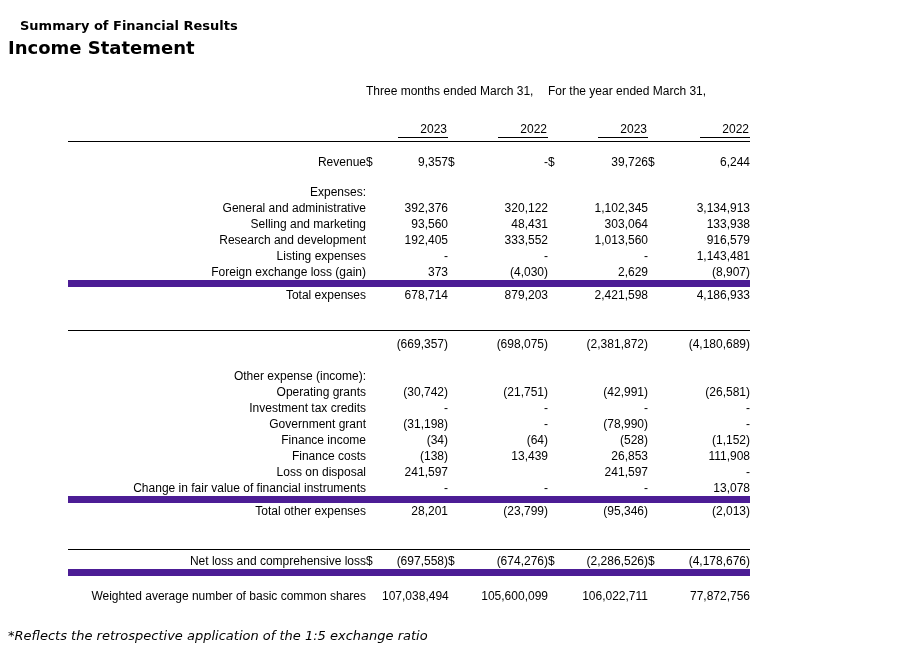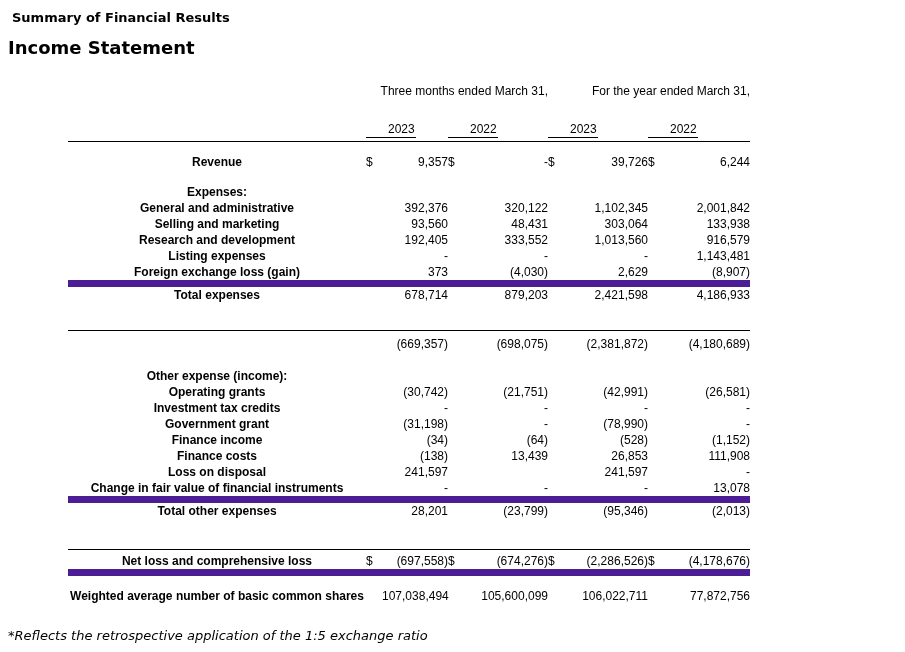--- a/index.html
+++ b/index.html
@@ -3,48 +3,48 @@
 <meta charset="utf-8">
 <style>
   html,body{margin:0;padding:0;background:#fff;}
   body{
     width:905px;height:652px;overflow:hidden;
     font-family:"Liberation Sans",sans-serif;color:#000;
     -webkit-font-smoothing:antialiased;
   }
   .page{position:relative;width:905px;height:652px;background:#fff;}
   .title{
-    position:absolute;left:8px;top:6px;margin:4px;
+    position:absolute;left:8px;top:6px;margin:12px;
     font-family:"DejaVu Sans",sans-serif;font-size:13px;font-weight:bold;color:#000;
   }
   .subtitle{
     position:absolute;left:8px;top:37px;margin:0;
     font-family:"DejaVu Sans",sans-serif;font-size:18px;font-weight:bold;color:#000;
   }
   .tablewrap{position:absolute;left:68px;top:84px;width:682px;}
   table.fin{
     border-collapse:collapse;table-layout:fixed;width:682px;
     font-family:"Liberation Sans",sans-serif;font-size:12px;line-height:15px;color:#000;
   }
   table.fin td{padding:0;vertical-align:bottom;white-space:nowrap;overflow:visible;}
   
-  td.lbl{text-align:center;padding-left:2px;font-weight:bold;}
+  td.lbl{text-align:right;padding-left:2px;}
   td.ind{padding-left:12px;}
   td.d{text-align:left;}
   td.d1{padding-left:2px;}
   td.d2{padding-left:12px;}
   td.d3{padding-left:14px;}
   td.d4{padding-left:8px;}
   td.v{text-align:right;padding-right:3px;}
   td.dash{padding-right:14px;}
   
   tr.periodrow td{height:30px;vertical-align:top;}
-  td.period{text-align:right;}
+  td.period{text-align:left;}
   tr.yearrow td{height:24px;vertical-align:bottom;border-bottom:1px solid #000;padding-bottom:3px;}
-  td.yr{text-align:left;padding-right:3px;}
+  td.yr{text-align:right;padding-right:3px;}
   span.year{display:inline-block;border-bottom:1px solid #000;padding:0 1px 0 22px;}
   
   tbody tr.datarow td{height:16px;}
   tr.spacer td{height:auto;line-height:0;font-size:0;}
   .rule-b{border-bottom:7px solid #4c1d95;}
   .rule-t{border-top:1px solid #000;}
   .footnote{
     position:absolute;left:8px;top:628px;margin:0;
     font-family:"DejaVu Sans",sans-serif;font-size:13px;font-style:italic;color:#000;
   }
@@ -122,21 +122,21 @@
           </tr>
           <tr class="datarow">
             <td class="lbl ind">General and administrative</td>
             <td class="d d1"></td>
             <td class="v">392,376</td>
             <td class="d d2"></td>
             <td class="v">320,122</td>
             <td class="d d3"></td>
             <td class="v">1,102,345</td>
             <td class="d d4"></td>
-            <td class="v">2,001,842</td>
+            <td class="v">3,134,913</td>
           </tr>
           <tr class="datarow">
             <td class="lbl ind">Selling and marketing</td>
             <td class="d d1"></td>
             <td class="v">93,560</td>
             <td class="d d2"></td>
             <td class="v">48,431</td>
             <td class="d d3"></td>
             <td class="v">303,064</td>
             <td class="d d4"></td>

